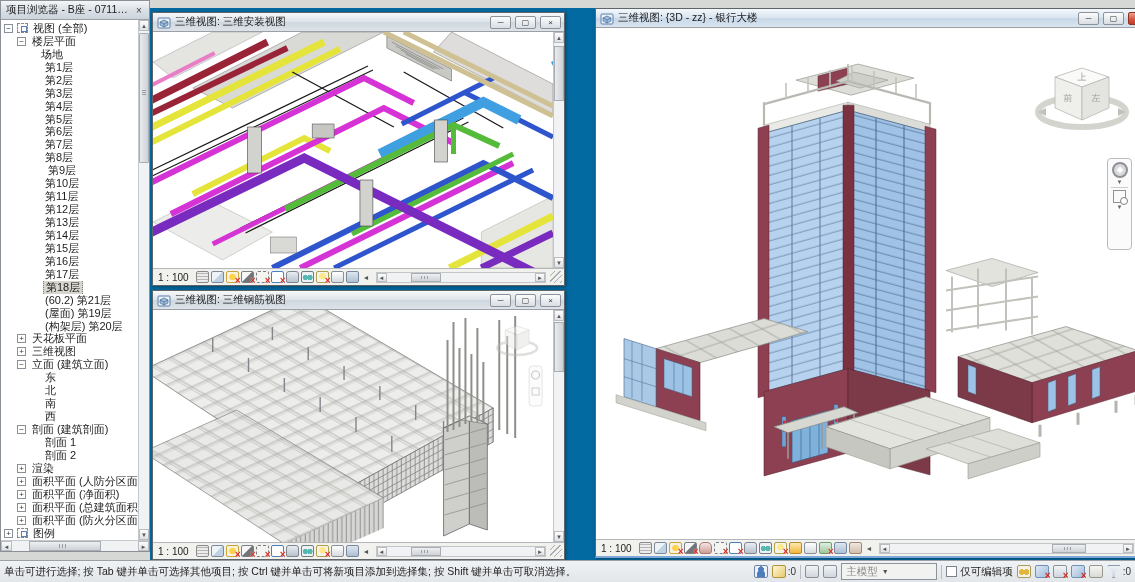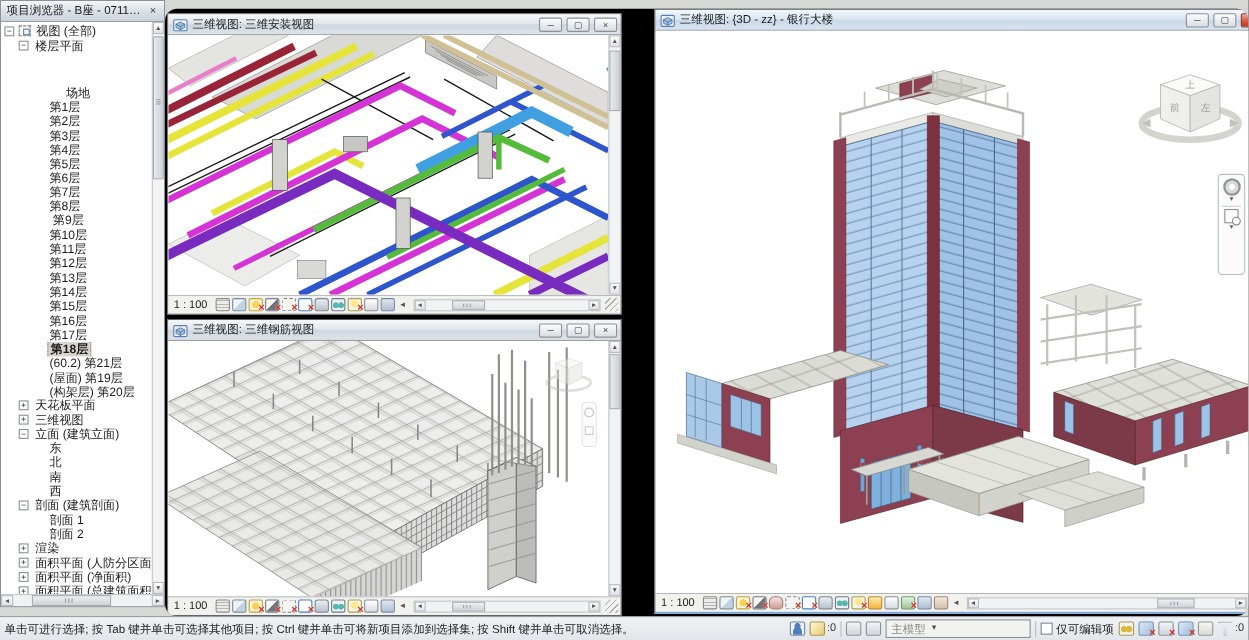--- a/index.html
+++ b/index.html
@@ -26,21 +26,21 @@
   .vscroll .arr.up { top:0; } .vscroll .arr.dn { bottom:0; }
   .vscroll .thumb { position:absolute; left:0; width:10px; background:linear-gradient(90deg,#e9ebee,#cdd1d6); border:1px solid #a9adb2; border-radius:1px; }
   .vscroll .thumb:after { content:''; position:absolute; left:2px; right:2px; top:45%; border-top:1px solid #9aa0a6; box-shadow:0 2px 0 #9aa0a6, 0 -2px 0 #9aa0a6; }
   .tree-hscroll { flex:0 0 11px; position:relative; background:#f1f2f3; border-top:1px solid #c6c9cc; }
   .hs-arr { position:absolute; top:0; width:11px; height:10px; font-size:6px; color:#555; text-align:center; line-height:10px; background:linear-gradient(#fcfcfc,#dfe2e5); border:1px solid #b9bcc0; }
   .hs-arr.lf { left:0; } .hs-arr.rt { right:0; }
   .hs-thumb { position:absolute; top:0; height:10px; background:linear-gradient(#eef0f2,#ced2d7); border:1px solid #a9adb2; }
   .hs-thumb:after { content:''; position:absolute; top:2px; bottom:2px; left:45%; border-left:1px solid #9aa0a6; box-shadow:3px 0 0 #9aa0a6,-3px 0 0 #9aa0a6; }
 
   
-  .mdi { position:absolute; left:150px; top:8px; right:0; bottom:22px; background:#000000; overflow:hidden;border-radius:11px; }
+  .mdi { position:absolute; left:150px; top:8px; right:0; bottom:22px; background:#0369a1; overflow:hidden; }
   .win { position:absolute; display:flex; flex-direction:column; border:1px solid #5f6468; background:#f1f1ee; box-shadow:1px 1px 3px rgba(0,0,0,.35); }
   .win-title { flex:0 0 19px; display:flex; align-items:center; gap:4px; padding:0 3px 0 4px; background:linear-gradient(#f7f9fa,#dde3e9 50%,#cfd7df 52%,#dde3e8); border-bottom:1px solid #9aa0a6; font-size:10.5px; }
   .win.active .win-title { background:linear-gradient(#f3f8fc,#d8e4f0 50%,#c8d8e8 52%,#d9e4ef); }
   .win-title .wicon { width:14px; height:13px; flex:0 0 14px; }
   .win-title .wtxt { flex:1; white-space:nowrap; overflow:hidden; }
   .wbtn { width:21px; height:13px; flex:0 0 21px; border:1px solid #8d9299; border-radius:2px; background:linear-gradient(#fbfcfd,#d9dee3); font-size:8px; line-height:11px; text-align:center; color:#333; }
   .wbtn.close-red { background:linear-gradient(#eda193,#d4543c 60%,#c23c24); color:#fff; border-color:#8e3424; }
   .win-content { position:relative; flex:1; background:#fff; overflow:hidden; }
   .scene { position:absolute; left:0; top:0; right:11px; bottom:0; }
   .scene svg { width:100%; height:100%; display:block; }
@@ -98,21 +98,21 @@
   .c-pen { background:linear-gradient(135deg,#fdf6dc,#e8c96a); border:1px solid #b09338; }
   .c-opt { background:linear-gradient(#f2f4f6,#cfd6dd); border:1px solid #8a9097; }
   .c-glass { background:radial-gradient(circle at 32% 55%,#e0b63c 0 26%,rgba(0,0,0,0) 30%),radial-gradient(circle at 70% 55%,#e0b63c 0 26%,rgba(0,0,0,0) 30%),#f4f2ea; border:1px solid #a89a58; }
   .c-link { background:linear-gradient(135deg,#dfe9f4,#9fbcda); border:1px solid #7090b4; }
   .c-arrows { background:linear-gradient(#f6f6f4,#d9d9d4); border:1px solid #97978f; }
   .c-filter { background:linear-gradient(#eef2f6,#c9d4df); border:1px solid #8a9aa8; clip-path:polygon(0 0,100% 0,60% 55%,60% 100%,40% 100%,40% 55%); }
   .sb-select { display:flex; align-items:center; height:17px; border:1px solid #8d939a; background:#fff; padding:0 2px 0 4px; font-size:10.5px; }
   .sb-select .val { overflow:hidden; text-overflow:ellipsis; white-space:nowrap; }
   .sb-select .caret { margin-left:4px; font-size:7px; color:#555; }
   .sb-select.w-main { width:168px; }
-  .sb-select.w-opt { width:132px; color:#8a8a8a; background:#f2f2f0; }
+  .sb-select.w-opt { width:96px; color:#8a8a8a; background:#f2f2f0; }
   .sb-count { font-size:10px; color:#333; margin-left:-2px; }
   .sb-check { display:flex; align-items:center; gap:3px; font-size:10.5px; }
   .sb-check .box { width:11px; height:11px; border:1px solid #7d838a; background:#fff; }
   .sb-sep { width:1px; height:14px; background:#b9bdc2; }
 </style>
 </head>
 <body>
 
 <div class="app">
 
@@ -125,21 +125,21 @@
       <div class="tree" id="tree">
           <div class="trow" style="padding-left: 3px;">
             <span class="toggle">−</span>
             <span class="ricon"></span>
             <span class="tlabel">视图 (全部)</span>
           </div>
           <div class="trow" style="padding-left: 16px;">
             <span class="toggle">−</span>
             <span class="tlabel">楼层平面</span>
           </div>
-          <div class="trow" style="padding-left: 44px; margin-top: 30px;">
+          <div class="trow" style="padding-left: 25px;">
             <span class="tspace"></span>
             <span class="tlabel">场地</span>
           </div>
           <div class="trow" style="padding-left: 29px;">
             <span class="tspace"></span>
             <span class="tlabel">第1层</span>
           </div>
           <div class="trow" style="padding-left: 29px;">
             <span class="tspace"></span>
             <span class="tlabel">第2层</span>
@@ -197,21 +197,21 @@
             <span class="tlabel">第15层</span>
           </div>
           <div class="trow" style="padding-left: 29px;">
             <span class="tspace"></span>
             <span class="tlabel">第16层</span>
           </div>
           <div class="trow" style="padding-left: 29px;">
             <span class="tspace"></span>
             <span class="tlabel">第17层</span>
           </div>
-          <div class="trow sel" style="padding-left: 29px; font-weight: bold;">
+          <div class="trow sel" style="padding-left: 29px;">
             <span class="tspace"></span>
             <span class="tlabel">第18层</span>
           </div>
           <div class="trow" style="padding-left: 29px;">
             <span class="tspace"></span>
             <span class="tlabel">(60.2) 第21层</span>
           </div>
           <div class="trow" style="padding-left: 29px;">
             <span class="tspace"></span>
             <span class="tlabel">(屋面) 第19层</span>

